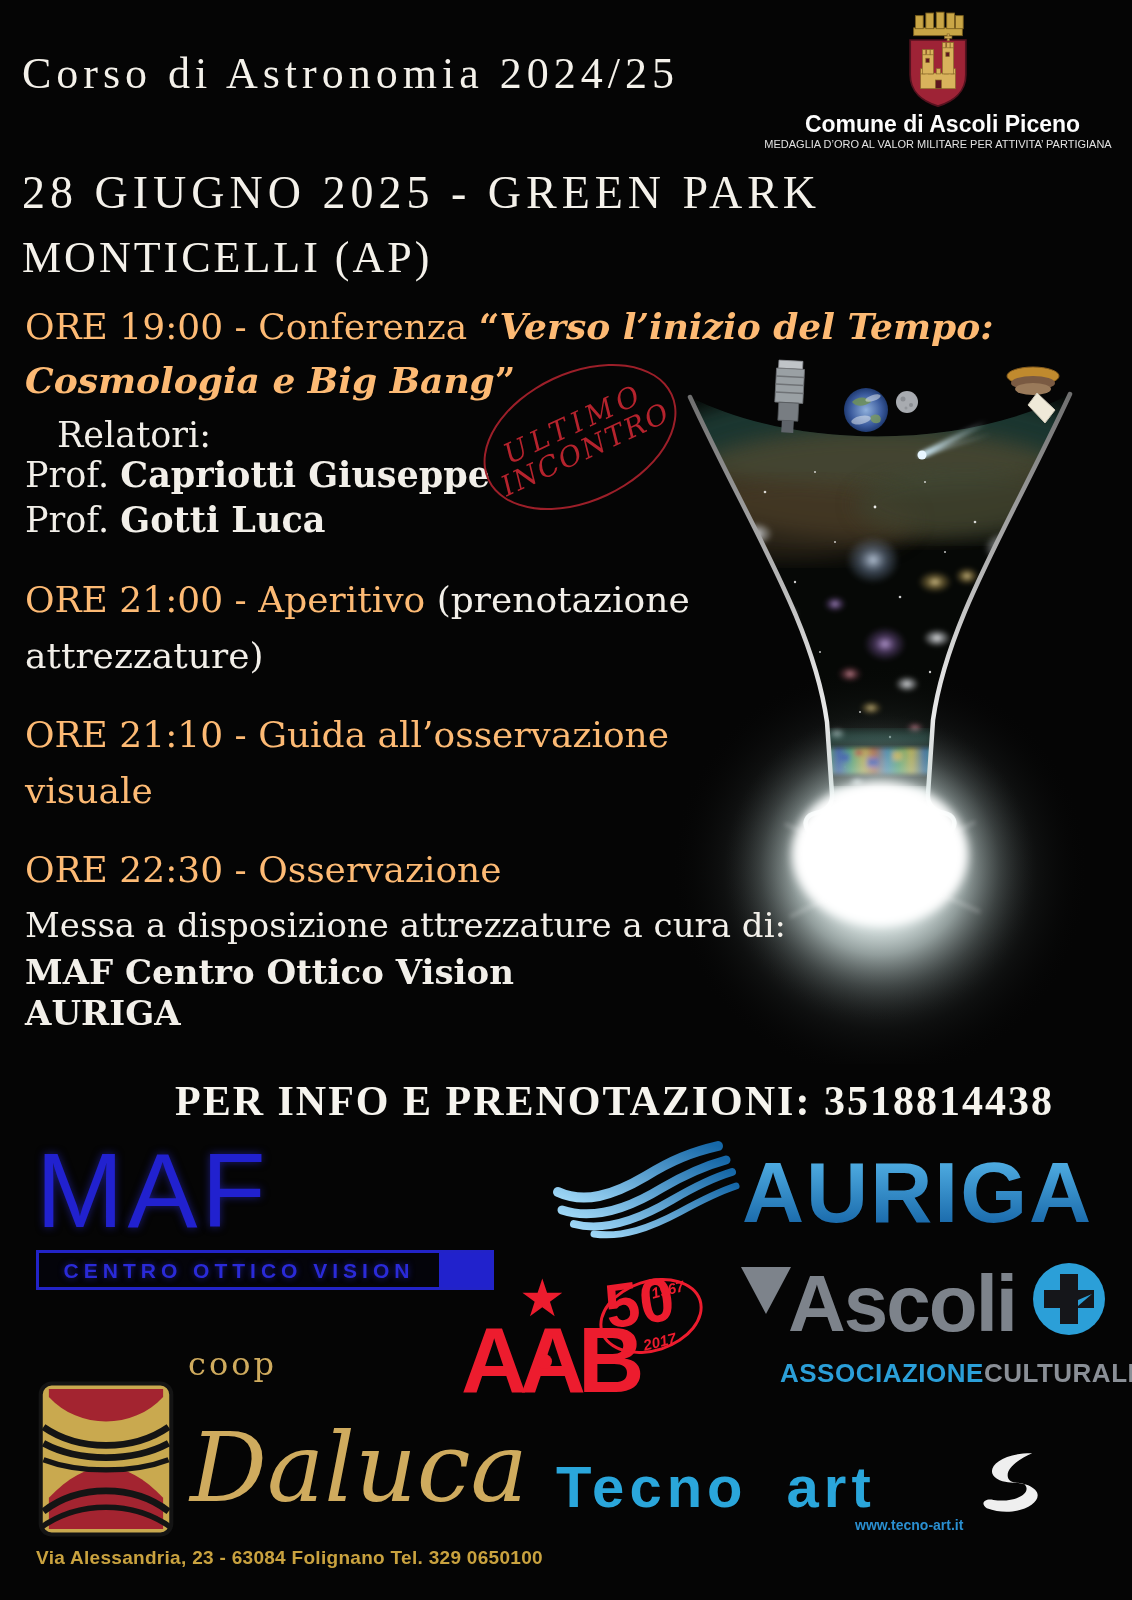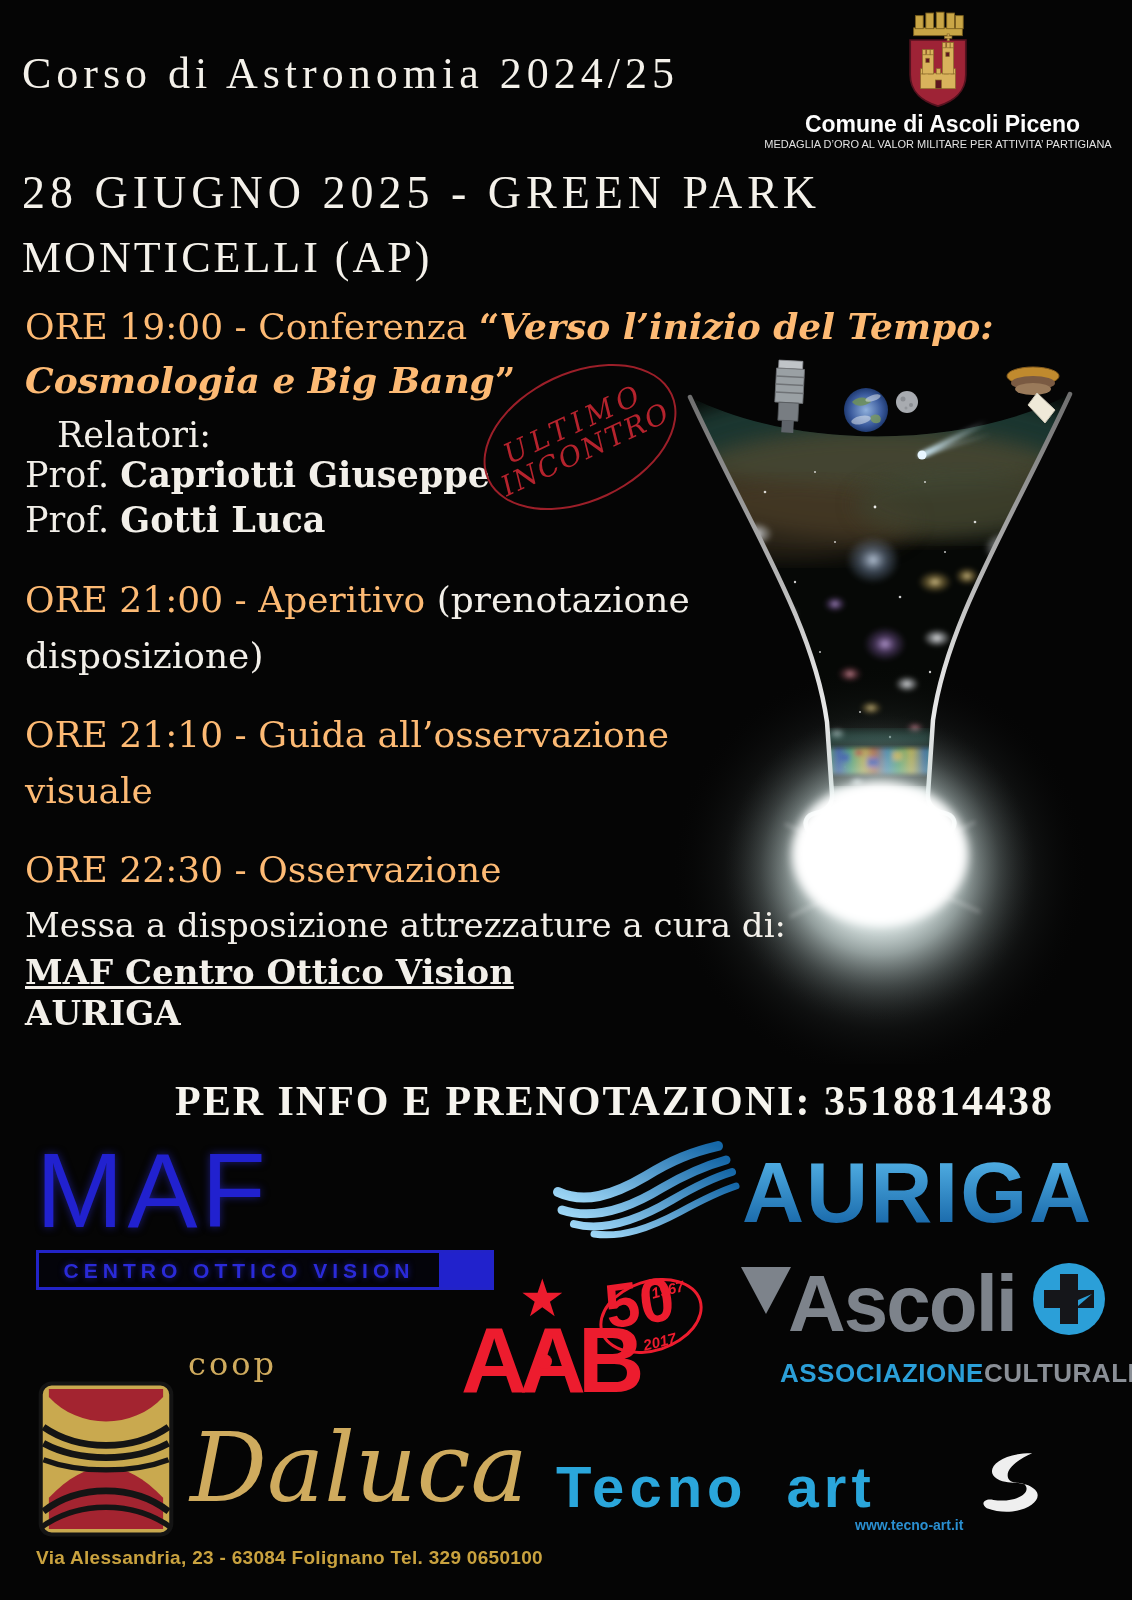--- a/index.html
+++ b/index.html
@@ -29,21 +29,21 @@
   .ore19-2{left:25px;top:362px;}
   .relatori{left:25px;top:418px;margin-left:32px;}
   .prof{left:25px;top:457px;}
   .dott{left:25px;top:502px;}
   .ore21-1{left:25px;top:582px;}
   .ore21-2{left:25px;top:638px;}
   .ore2145-1{left:25px;top:717px;}
   .ore2145-2{left:25px;top:773px;}
   .ore2230{left:25px;top:852px;}
   .messa{left:25px;top:908px;font-size:34px;}
-  .prov1{left:25px;top:955px;font-size:34px;text-decoration:underline;}
+  .prov1{left:25px;top:955px;font-size:34px;}
   .prov2{left:25px;top:996px;font-size:34px;}
   .info-line{left:175px;top:1080px;font-size:42px;font-weight:bold;letter-spacing:2px;color:#f6f4ee;}
 
   
   .stamp{left:478px;top:372px;width:200px;height:126px;border:2.5px solid #9c1f29;border-radius:50%;
          transform:rotate(-25deg);display:flex;flex-direction:column;align-items:center;justify-content:center;
          color:#b5232d;font-style:italic;}
   .stamp .sl1{font-size:28px;letter-spacing:5px;}
   .stamp .sl2{font-size:28px;letter-spacing:2px;}
 
@@ -338,21 +338,21 @@
   </div>
 
   <div class="abs dser stamp">
     <span class="sl1">ULTIMO</span>
     <span class="sl2">INCONTRO</span>
   </div>
 
   <div class="abs dser pl ore21-1">
     <span class="y">ORE 21:00 - Aperitivo </span><span class="w">(prenotazione</span>
   </div>
-  <div class="abs dser pl w ore21-2">disposizione)</div>
+  <div class="abs dser pl w ore21-2">attrezzature)</div>
 
   <div class="abs dser pl y ore2145-1">ORE 21:10 - Guida all’osservazione</div>
   <div class="abs dser pl y ore2145-2">visuale</div>
 
   <div class="abs dser pl y ore2230">ORE 22:30 - Osservazione</div>
   <div class="abs dser w messa">Messa a disposizione attrezzature a cura di:</div>
   <div class="abs dser w b prov1">MAF Centro Ottico Vision</div>
   <div class="abs dser w b prov2">AURIGA</div>
 
   <div class="abs lser info-line">PER INFO E PRENOTAZIONI: 3518814438</div>

